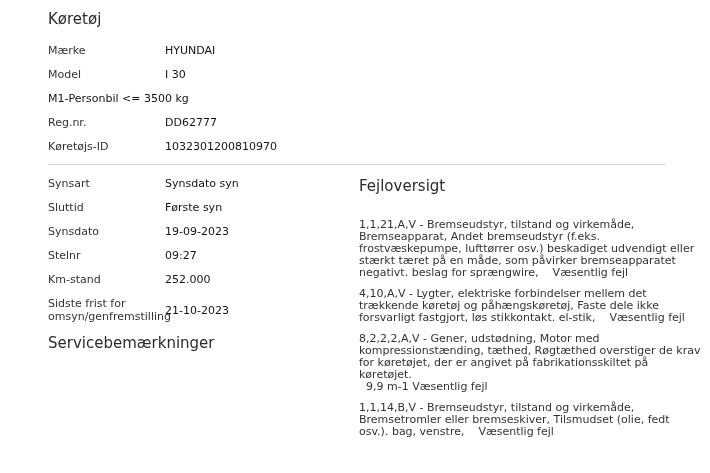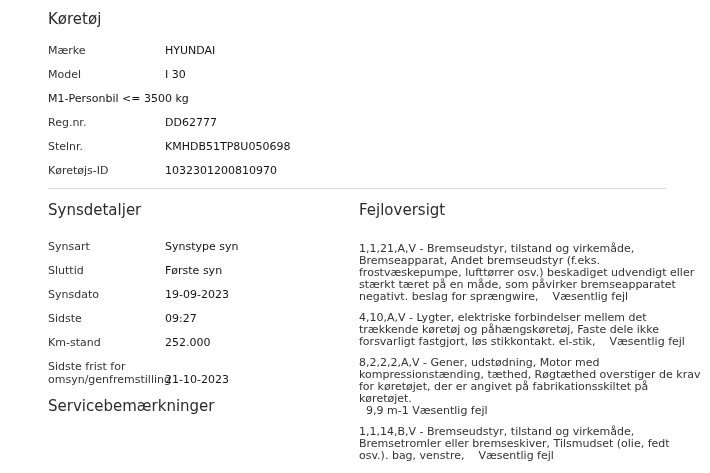--- a/index.html
+++ b/index.html
@@ -17,21 +17,21 @@
   .section-heading {
     font-size: 15px;
     line-height: 18px;
     font-weight: 400;
     color: #2b2b2b;
     margin: 0;
   }
   .vehicle .section-heading { margin-bottom: 16px; }
   .kv-row {
     display: flex;
-    align-items: flex-end;
+    align-items: center;
     font-size: 11px;
     line-height: 13px;
     margin-bottom: 11px;
   }
   .kv-label {
     flex: 0 0 117px;
     width: 117px;
     color: #333333;
     white-space: pre-line;
   }
@@ -77,51 +77,46 @@
         <div class="kv-value">I 30</div>
       </div>
       <div class="kv-row">
         <div class="kv-value">M1-Personbil &lt;= 3500 kg</div>
       </div>
       <div class="kv-row">
         <div class="kv-label">Reg.nr.</div>
         <div class="kv-value">DD62777</div>
       </div>
       <div class="kv-row">
-        <div class="kv-label">Stelnr.</div>
-        <div class="kv-value">KMHDB51TP8U050698</div>
-      </div>
-      <div class="kv-row">
         <div class="kv-label">Køretøjs-ID</div>
         <div class="kv-value">1032301200810970</div>
       </div>
     </div>
   </div>
 
   <hr class="divider">
 
   <div class="columns">
 
     <div class="col-left">
-      <div class="section-heading">Synsdetaljer</div>
       <div class="kv">
         <div class="kv-row">
           <div class="kv-label">Synsart</div>
-          <div class="kv-value">Synstype syn</div>
+          <div class="kv-value">Synsdato syn</div>
         </div>
         <div class="kv-row">
           <div class="kv-label">Sluttid</div>
           <div class="kv-value">Første syn</div>
         </div>
         <div class="kv-row">
           <div class="kv-label">Synsdato</div>
           <div class="kv-value">19-09-2023</div>
         </div>
         <div class="kv-row">
-          <div class="kv-label">Sidste</div>
+          <div class="kv-label">Stelnr</div>
           <div class="kv-value">09:27</div>
         </div>
         <div class="kv-row">
           <div class="kv-label">Km-stand</div>
           <div class="kv-value">252.000</div>
         </div>
         <div class="kv-row">
           <div class="kv-label">Sidste frist for
 omsyn/genfremstilling</div>
           <div class="kv-value">21-10-2023</div>

